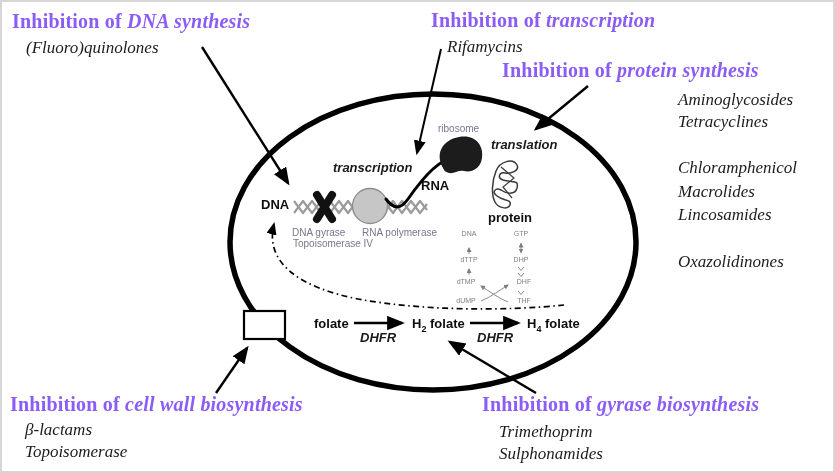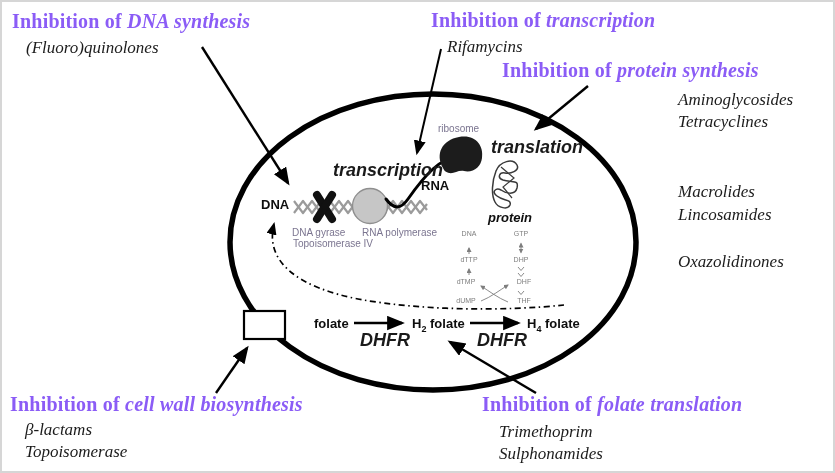--- a/index.html
+++ b/index.html
@@ -12,21 +12,21 @@
   .svg-layer{position:absolute;left:0;top:0;width:835px;height:473px;}
   .callout-title{
     font-family:"Liberation Serif",serif;font-weight:bold;font-size:20px;
     color:#8b5cf6;white-space:nowrap;letter-spacing:.2px;
   }
   .callout-title .it{font-style:italic;}
   .drug{
     font-family:"Liberation Serif",serif;font-size:17px;color:#1c1c1c;white-space:nowrap;font-style:italic;
   }
   .cell-bold{font-weight:bold;font-size:13px;color:#0e0e0e;white-space:nowrap;}
-  .cell-boldit{font-weight:bold;font-style:italic;font-size:18px;color:#1a1a1a;white-space:nowrap;}
+  .cell-boldit{font-weight:bold;font-style:italic;font-size:13px;color:#1a1a1a;white-space:nowrap;}
   .cell-gray{font-size:10px;color:#7b7590;white-space:nowrap;}
   .mini{
     font-size:7px;color:#7e7e7e;width:30px;text-align:center;white-space:nowrap;
     line-height:8px;
   }
   sub{font-size:9px;}
 </style>
 </head>
 <body>
 
@@ -97,45 +97,46 @@
   <div class="abs callout-title" style="left:429px;top:7px;">
     <span>Inhibition of </span><span class="it">transcription</span>
   </div>
   <div class="abs drug" style="left:445px;top:35px;">Rifamycins</div>
 
   <div class="abs callout-title" style="left:500px;top:57px;">
     <span>Inhibition of </span><span class="it">protein synthesis</span>
   </div>
   <div class="abs drug" style="left:676px;top:88px;">Aminoglycosides</div>
   <div class="abs drug" style="left:676px;top:110px;">Tetracyclines</div>
+  <div class="abs drug" style="left:676px;top:156px;">Chloramphenicol</div>
   <div class="abs drug" style="left:676px;top:180px;">Macrolides</div>
   <div class="abs drug" style="left:676px;top:203px;">Lincosamides</div>
   <div class="abs drug" style="left:676px;top:250px;">Oxazolidinones</div>
 
   <div class="abs callout-title" style="left:8px;top:391px;">
     <span>Inhibition of </span><span class="it">cell wall biosynthesis</span>
   </div>
   <div class="abs drug" style="left:23px;top:418px;">β-lactams</div>
   <div class="abs drug" style="left:23px;top:440px;">Topoisomerase</div>
 
   <div class="abs callout-title" style="left:480px;top:391px;">
-    <span>Inhibition of </span><span class="it">folate translation</span>
+    <span>Inhibition of </span><span class="it">gyrase biosynthesis</span>
   </div>
   <div class="abs drug" style="left:497px;top:420px;">Trimethoprim</div>
   <div class="abs drug" style="left:497px;top:442px;">Sulphonamides</div>
 
   <div class="abs cell-boldit" style="left:331px;top:158px;">transcription</div>
   <div class="abs cell-gray" style="left:436px;top:121px;">ribosome</div>
   <div class="abs cell-boldit" style="left:489px;top:135px;">translation</div>
   <div class="abs cell-bold" style="left:419px;top:176px;">RNA</div>
   <div class="abs cell-bold" style="left:259px;top:195px;">DNA</div>
   <div class="abs cell-gray" style="left:290px;top:225px;">DNA gyrase</div>
   <div class="abs cell-gray" style="left:291px;top:236px;">Topoisomerase IV</div>
   <div class="abs cell-gray" style="left:360px;top:225px;">RNA polymerase</div>
-  <div class="abs cell-bold" style="left:486px;top:208px;font-style:italic;">protein</div>
+  <div class="abs cell-bold" style="left:486px;top:208px;">protein</div>
 
   <div class="abs cell-bold" style="left:312px;top:314px;">folate</div>
   <div class="abs cell-bold" style="left:410px;top:314px;">
     <span>H</span><sub>2</sub><span> folate</span>
   </div>
   <div class="abs cell-bold" style="left:525px;top:314px;">
     <span>H</span><sub>4</sub><span> folate</span>
   </div>
   <div class="abs cell-boldit" style="left:358px;top:328px;">DHFR</div>
   <div class="abs cell-boldit" style="left:475px;top:328px;">DHFR</div>

